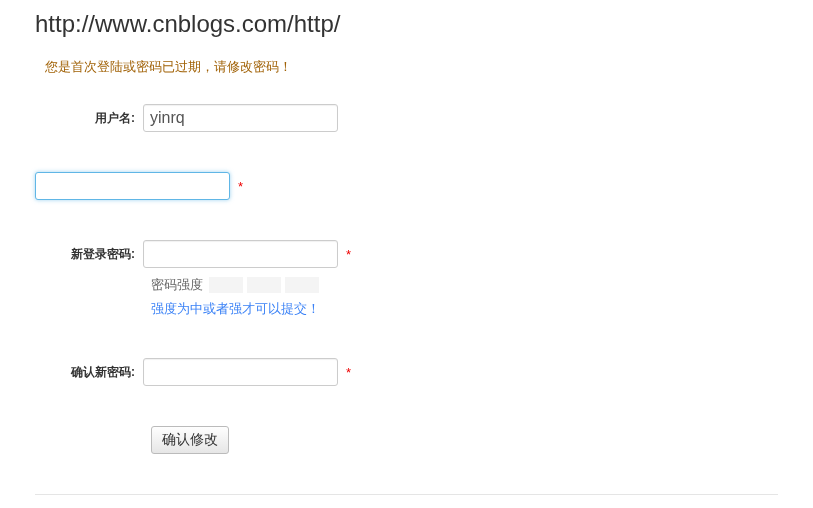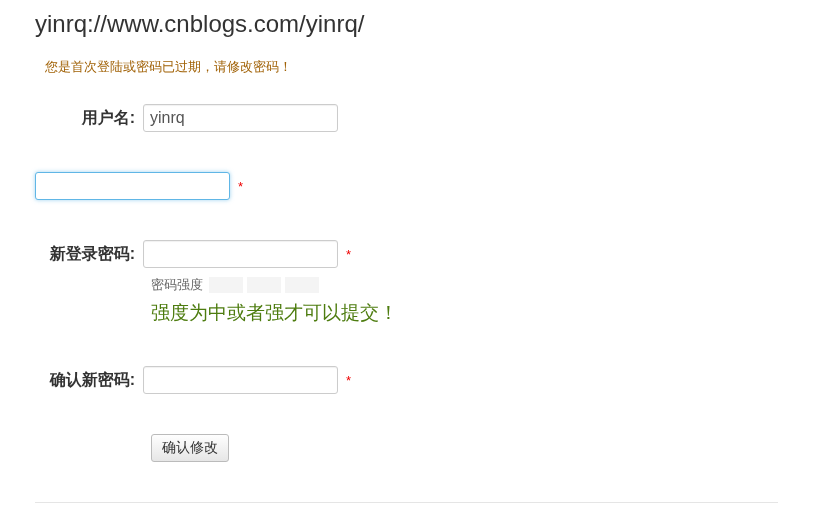--- a/index.html
+++ b/index.html
@@ -38,21 +38,21 @@
       margin-bottom: 40px;
     }
     .form-row.compact {
       margin-bottom: 8px;
     }
     .label {
       width: 108px;
       text-align: right;
       font-weight: bold;
       color: #333;
-      font-size: 16px;
+      font-size: 12px;
       padding-right: 8px;
     }
     .input-wrapper {
       display: flex;
       align-items: center;
     }
     input[type="text"],
     input[type="password"] {
       width: 195px;
       height: 28px;
@@ -88,22 +88,22 @@
       display: flex;
       gap: 4px;
     }
     .strength-bar {
       width: 34px;
       height: 16px;
       background: #f4f4f4;
     }
     .strength-hint {
       margin-left: 116px;
-      color: #4d7c0f;
-      font-size: 19px;
+      color: #3b82f6;
+      font-size: 13px;
       margin-bottom: 40px;
     }
     .button-row {
       margin-left: 116px;
       margin-top: 5px;
       margin-bottom: 30px;
     }
     .submit-btn {
       padding: 4px 10px;
       font-size: 14px;
@@ -117,21 +117,21 @@
     .divider {
       border: none;
       border-top: 1px solid #e5e5e5;
       margin: 0 35px;
     }
   </style>
 </head>
 <body>
 
 <div class="container">
-  <h1 class="url-heading">yinrq://www.cnblogs.com/yinrq/</h1>
+  <h1 class="url-heading">http://www.cnblogs.com/http/</h1>
 
   <div class="notice">您是首次登陆或密码已过期，请修改密码！</div>
 
   <div class="form-row">
     <div class="label">用户名:</div>
     <div class="input-wrapper">
       <input type="text" value="yinrq" style="">
     </div>
   </div>
 

